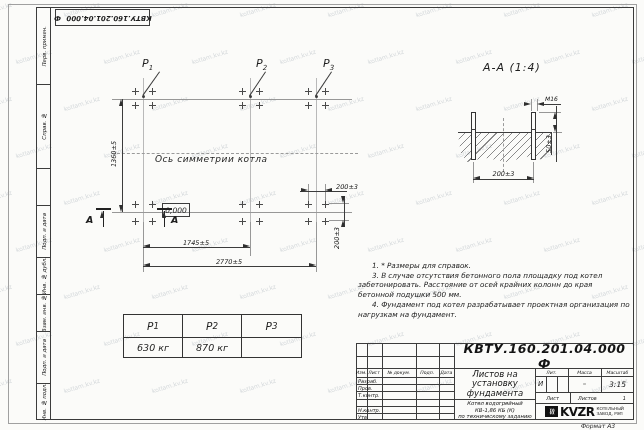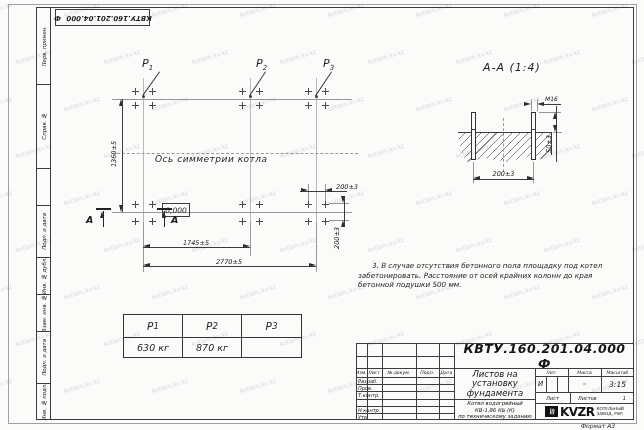--- a/index.html
+++ b/index.html
@@ -308,21 +308,23 @@
       </div>
     <div class="c h">
         <span>P</span>
         <sub>3</sub>
       </div>
     <div class="c v">630 кг</div>
     <div class="c v">870 кг</div>
   </div>
 
   <div class="notes">
+    <p>1. * Размеры для справок.</p>
     <p>3. В случае отсутствия бетонного пола площадку под котел забетонировать. Расстояние от осей крайних колонн до края бетонной подушки 500 мм.</p>
+    <p>4. Фундамент под котел разрабатывает проектная организация по нагрузкам на фундамент.</p>
   </div>
 
   <div class="hl" style="left:356px;top:343px;width:278px;height:1.2px;"></div>
   <div class="vl" style="left:356px;top:343px;width:1.2px;height:77px;"></div>
   <div class="hl" style="left:356px;top:355.5px;width:98px;height:1px;"></div>
   <div class="hl" style="left:356px;top:368px;width:278px;height:1px;"></div>
   <div class="hl" style="left:356px;top:377px;width:98px;height:1px;"></div>
   <div class="hl" style="left:356px;top:384.2px;width:98px;height:1px;"></div>
   <div class="hl" style="left:356px;top:391.4px;width:98px;height:1px;"></div>
   <div class="hl" style="left:356px;top:398.6px;width:179px;height:1px;"></div>

